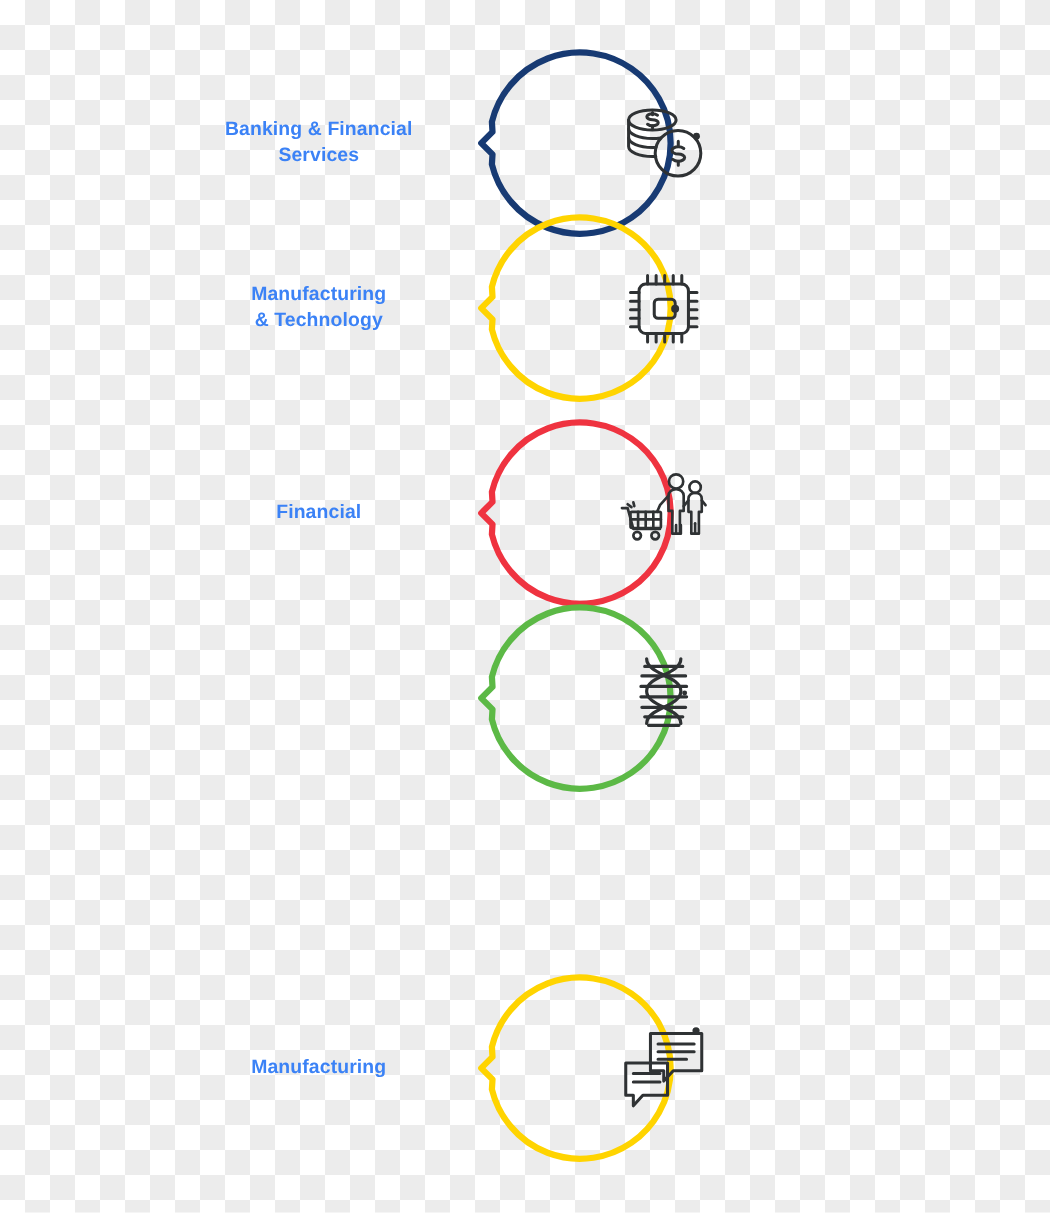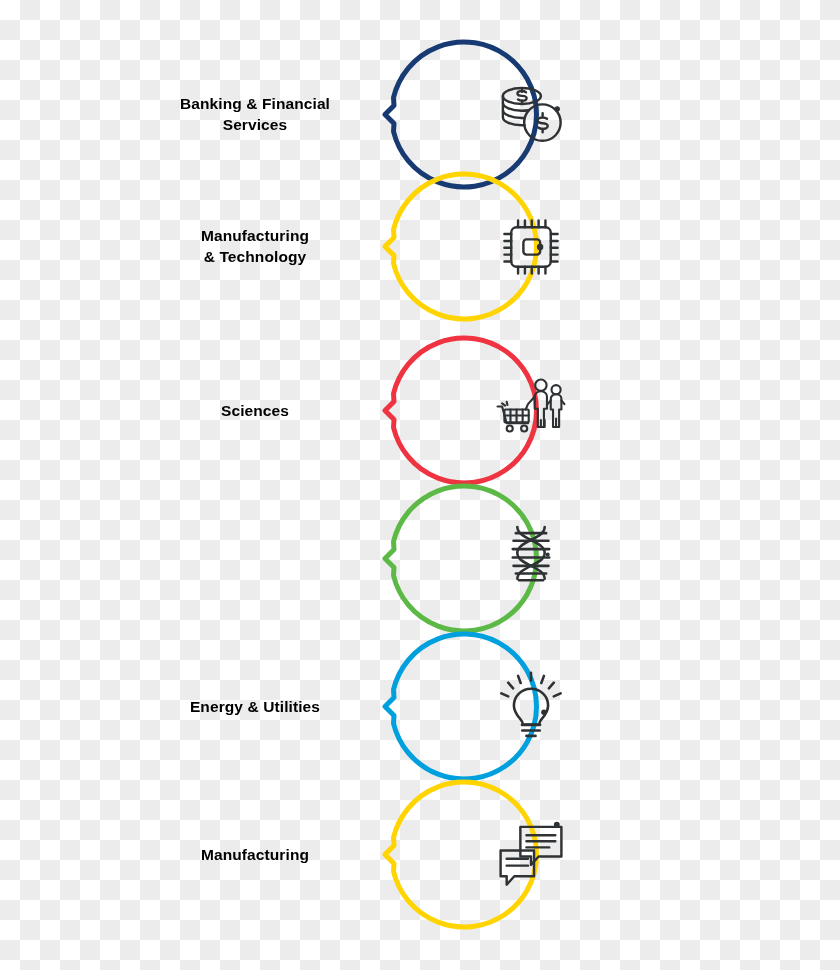--- a/index.html
+++ b/index.html
@@ -38,21 +38,21 @@
     position: absolute;
     right: 455px;
     top: 50%;
     transform: translateY(-50%);
     width: 260px;
     text-align: center;
     font-family: "Liberation Sans", sans-serif;
     font-size: 15.5px;
     font-weight: bold;
     line-height: 1.35;
-    color: #000000;
+    color: #3b82f6;
     letter-spacing: 0.1px;
     white-space: pre-line;
   }
 
   .bubble-wrap {
     position: absolute;
     left: 385px;
     top: 0;
     width: 210px;
     height: 150px;
@@ -137,21 +137,21 @@
       <circle cx="62" cy="50" r="4.2" fill="#2f3234" stroke="none"></circle>
       <path d="M33 24v-9M42 24v-9M51 24v-9M60 24v-9M69 24v-9"></path>
       <path d="M33 76v9M42 76v9M51 76v9M60 76v9M69 76v9"></path>
       <path d="M24 33h-9M24 42h-9M24 51h-9M24 60h-9M24 69h-9"></path>
       <path d="M76 33h9M76 42h9M76 51h9M76 60h9M76 69h9"></path>
     </svg>
         </div>
       </div>
     </div>
     <div class="sector-row" style="top: 336px;">
-      <div class="sector-label">Sciences</div>
+      <div class="sector-label">Financial</div>
       <div class="bubble-wrap">
         <svg class="bubble-svg" viewBox="0 0 210 155">
           <path d="M 8.521279807306371 58.5
           L 9 66.5
           L 0 75.5
           L 9 84.5
           L 8.521279807306371 92.5
           A 72.5 72.5 0 1 0 8.521279807306371 58.5 Z" fill="none" stroke="#ef3340" stroke-width="5" stroke-linejoin="round" stroke-linecap="round"></path>
         </svg>
         <div class="icon-holder">
@@ -187,42 +187,20 @@
         <div class="icon-holder">
     <svg viewBox="0 0 100 100" fill="none" stroke="#2f3234" stroke-width="3.4" stroke-linecap="round" stroke-linejoin="round">
       <path d="M32 8c0 16 36 18 36 34s-36 18-36 34"></path>
       <path d="M68 8c0 16-36 18-36 34s36 18 36 34"></path>
       <path d="M30 16h40M27 26h46M26 37h48M26 48h48M27 59h46M30 69h40M34 78h32"></path>
       <circle cx="72" cy="44" r="2.6" fill="#2f3234" stroke="none"></circle>
     </svg>
         </div>
       </div>
     </div>
-    <div class="sector-row" style="top: 632px;">
-      <div class="sector-label">Energy &amp; Utilities</div>
-      <div class="bubble-wrap">
-        <svg class="bubble-svg" viewBox="0 0 210 155">
-          <path d="M 8.521279807306371 58.5
-          L 9 66.5
-          L 0 75.5
-          L 9 84.5
-          L 8.521279807306371 92.5
-          A 72.5 72.5 0 1 0 8.521279807306371 58.5 Z" fill="none" stroke="#00a0df" stroke-width="5" stroke-linejoin="round" stroke-linecap="round"></path>
-        </svg>
-        <div class="icon-holder">
-    <svg viewBox="0 0 100 100" fill="none" stroke="#2f3234" stroke-width="3.4" stroke-linecap="round" stroke-linejoin="round">
-      <path d="M50 26c-12.5 0-22.5 9.8-22.5 22 0 8 4.4 13.2 8 17.2 2.4 2.7 3.9 5.1 3.9 7.8h21.2
-               c0-2.7 1.5-5.1 3.9-7.8 3.6-4 8-9.2 8-17.2 0-12.2-10-22-22.5-22z"></path>
-      <path d="M38 73.5h24M38.5 81h23M44 88h12"></path>
-      <path d="M50 5v10M33 9l3.4 9.4M67 9l-3.4 9.4M20 18l6.5 7.4M80 18l-6.5 7.4M11 32l9 4M89 32l-9 4"></path>
-      <circle cx="67" cy="57" r="3.6" fill="#2f3234" stroke="none"></circle>
-    </svg>
-        </div>
-      </div>
-    </div>
     <div class="sector-row" style="top: 780px;">
       <div class="sector-label">Manufacturing</div>
       <div class="bubble-wrap">
         <svg class="bubble-svg" viewBox="0 0 210 155">
           <path d="M 8.521279807306371 58.5
           L 9 66.5
           L 0 75.5
           L 9 84.5
           L 8.521279807306371 92.5
           A 72.5 72.5 0 1 0 8.521279807306371 58.5 Z" fill="none" stroke="#ffd400" stroke-width="5" stroke-linejoin="round" stroke-linecap="round"></path>

